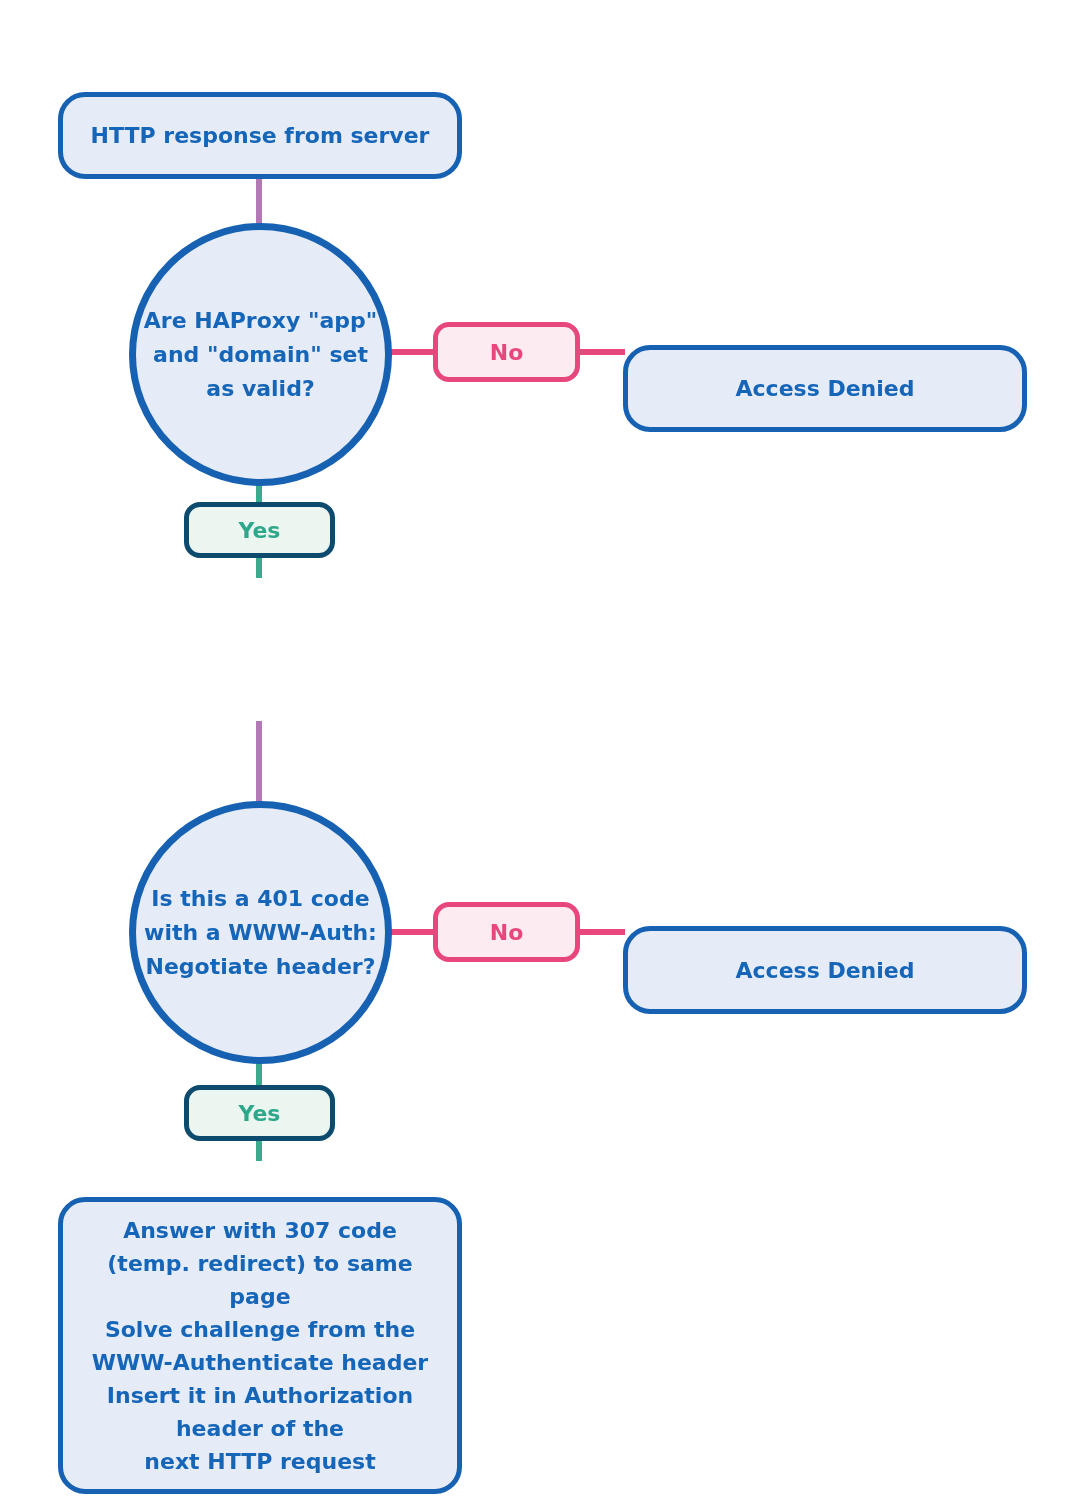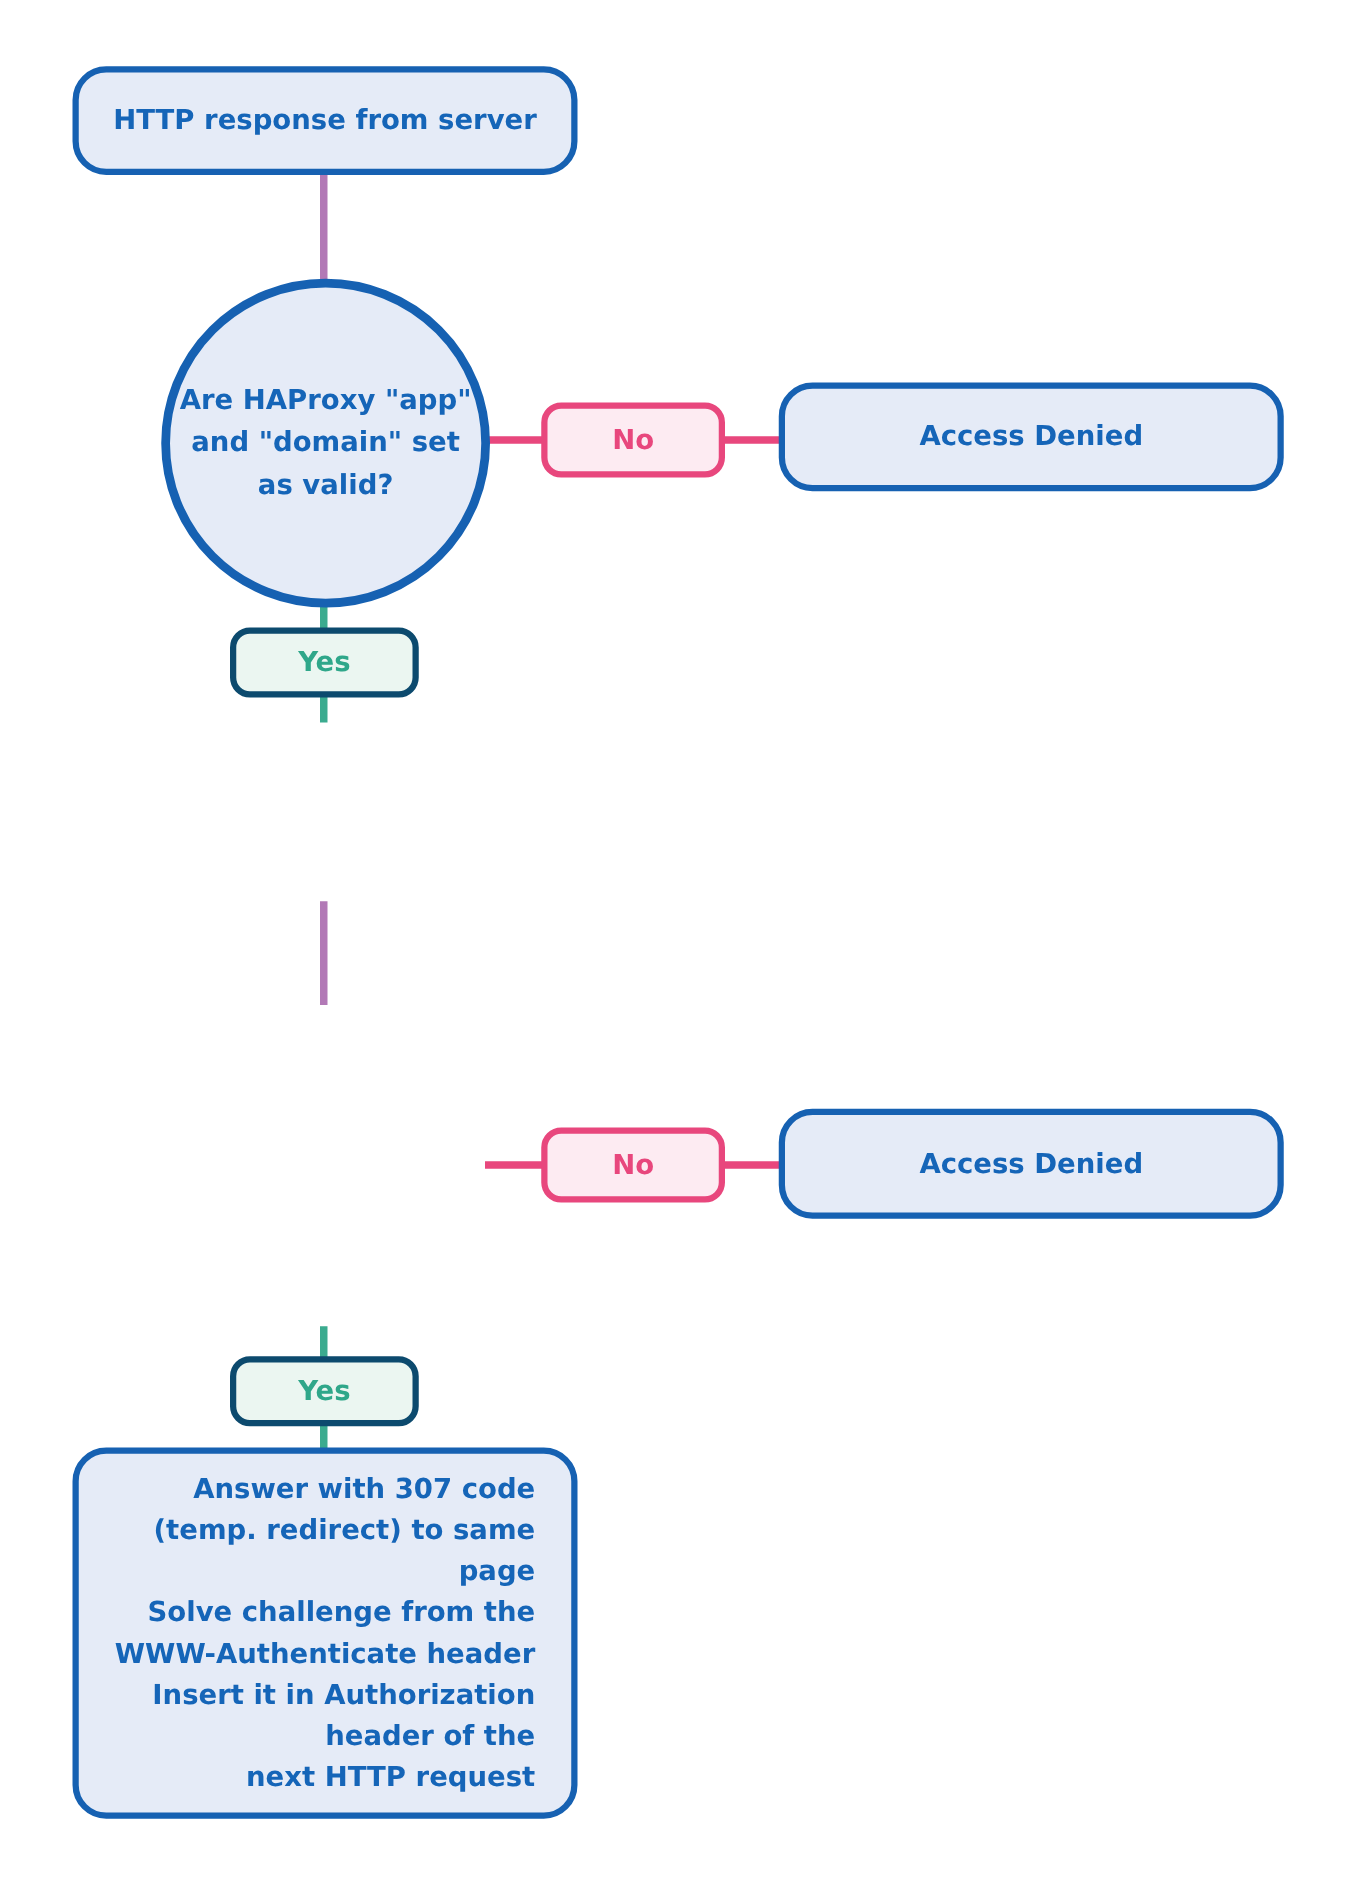--- a/index.html
+++ b/index.html
@@ -20,20 +20,21 @@
     text-align: center;
     font-weight: bold;
   }
   .blue-box {
     background: #e5ebf7;
     border: 5px solid #1661b2;
     border-radius: 27px;
     color: #1565b8;
     font-size: 22px;
     line-height: 33px;
+    margin-top: 39px;
   }
   .circle {
     background: #e5ebf7;
     border: 7px solid #1661b2;
     border-radius: 50%;
     color: #1565b8;
     font-size: 22px;
     line-height: 34px;
   }
   .badge {
@@ -84,28 +85,31 @@
 and "domain" set
 as valid?</div>
 
   <div class="badge badge-no" style="left:433px; top:322px; width:147px; height:60px;">No</div>
 
   <div class="node blue-box" style="left:623px; top:306px; width:404px; height:87px;">Access Denied</div>
 
   <div class="badge badge-yes" style="left:184px; top:502px; width:151px; height:56px;">Yes</div>
 
 
+  <div class="node circle lines" style="left:129px; top:801px; width:263px; height:263px;">Is this a 401 code
+with a WWW-Auth:
+Negotiate header?</div>
 
   <div class="badge badge-no" style="left:433px; top:902px; width:147px; height:60px;">No</div>
 
   <div class="node blue-box" style="left:623px; top:887px; width:404px; height:88px;">Access Denied</div>
 
   <div class="badge badge-yes" style="left:184px; top:1085px; width:151px; height:56px;">Yes</div>
 
-  <div class="node blue-box lines" style="left:58px; top:1158px; width:404px; height:297px;text-align:right;">Answer with 307 code
+  <div class="node blue-box lines" style="left:58px; top:1158px; width:404px; height:297px;">Answer with 307 code
 (temp. redirect) to same
 page
 Solve challenge from the
 WWW-Authenticate header
 Insert it in Authorization
 header of the
 next HTTP request</div>
 
 </div>
 

